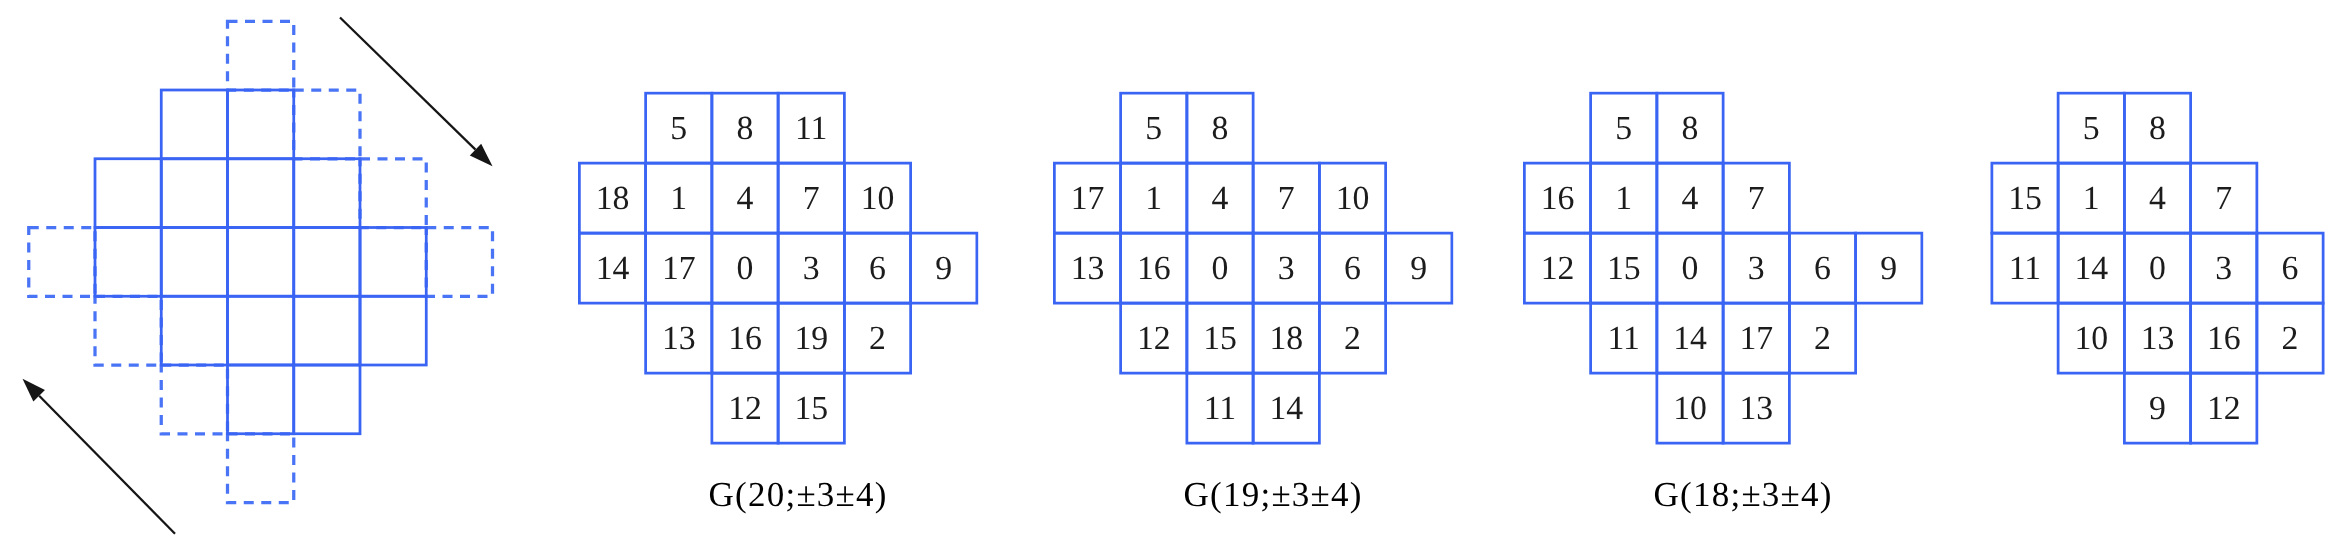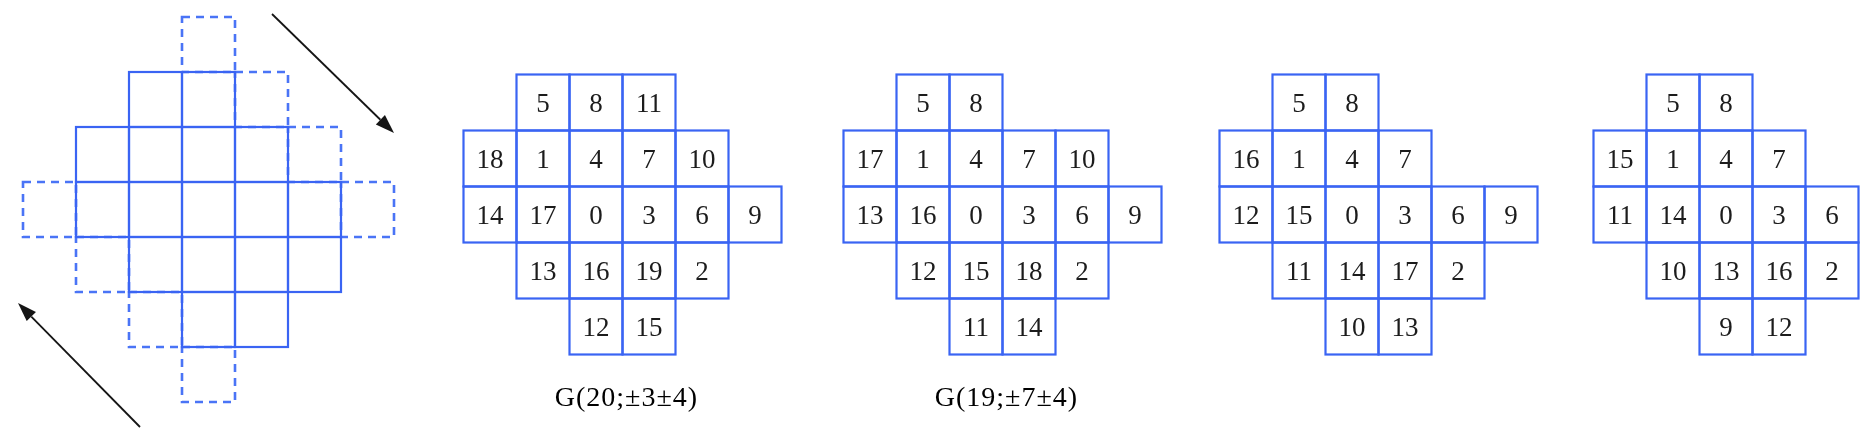--- a/index.html
+++ b/index.html
@@ -22,21 +22,21 @@
   }
   .grid-svg { display: block; }
   .grid-svg text {
     font-family: "Liberation Serif", serif;
     font-size: 27px;
     fill: #1c1c1c;
   }
   .grid-label {
     position: absolute;
     top: 308px;
-    left: 4px;
+    left: 16px;
     width: 100%;
     text-align: center;
     font-family: "Liberation Serif", serif;
     font-size: 28px;
     letter-spacing: 1px;
     color: #000000;
     white-space: nowrap;
   }
   #grid-0 { left: 462px; }
   #grid-1 { left: 842px; }
@@ -160,21 +160,21 @@
         <text x="134" y="206.5" text-anchor="middle" fill="#1c1c1c">15</text>
         <rect x="160.5" y="169.5" width="53" height="56" fill="none" stroke="#3a64f3" stroke-width="2.2"></rect>
         <text x="187" y="206.5" text-anchor="middle" fill="#1c1c1c">18</text>
         <rect x="213.5" y="169.5" width="53" height="56" fill="none" stroke="#3a64f3" stroke-width="2.2"></rect>
         <text x="240" y="206.5" text-anchor="middle" fill="#1c1c1c">2</text>
         <rect x="107.5" y="225.5" width="53" height="56" fill="none" stroke="#3a64f3" stroke-width="2.2"></rect>
         <text x="134" y="262.5" text-anchor="middle" fill="#1c1c1c">11</text>
         <rect x="160.5" y="225.5" width="53" height="56" fill="none" stroke="#3a64f3" stroke-width="2.2"></rect>
         <text x="187" y="262.5" text-anchor="middle" fill="#1c1c1c">14</text>
       </svg>
-    <div class="grid-label">G(19;±7±4)</div>
+    <div class="grid-label">G(19;±3±4)</div>
   </div>
 
   <div class="number-grid" id="grid-2">
     <svg class="grid-svg" width="321" height="283">
         <rect x="54.5" y="1.5" width="53" height="56" fill="none" stroke="#3a64f3" stroke-width="2.2"></rect>
         <text x="81" y="38.5" text-anchor="middle" fill="#1c1c1c">5</text>
         <rect x="107.5" y="1.5" width="53" height="56" fill="none" stroke="#3a64f3" stroke-width="2.2"></rect>
         <text x="134" y="38.5" text-anchor="middle" fill="#1c1c1c">8</text>
         <rect x="1.5" y="57.5" width="53" height="56" fill="none" stroke="#3a64f3" stroke-width="2.2"></rect>
         <text x="28" y="94.5" text-anchor="middle" fill="#1c1c1c">16</text>
@@ -202,20 +202,21 @@
         <text x="134" y="206.5" text-anchor="middle" fill="#1c1c1c">14</text>
         <rect x="160.5" y="169.5" width="53" height="56" fill="none" stroke="#3a64f3" stroke-width="2.2"></rect>
         <text x="187" y="206.5" text-anchor="middle" fill="#1c1c1c">17</text>
         <rect x="213.5" y="169.5" width="53" height="56" fill="none" stroke="#3a64f3" stroke-width="2.2"></rect>
         <text x="240" y="206.5" text-anchor="middle" fill="#1c1c1c">2</text>
         <rect x="107.5" y="225.5" width="53" height="56" fill="none" stroke="#3a64f3" stroke-width="2.2"></rect>
         <text x="134" y="262.5" text-anchor="middle" fill="#1c1c1c">10</text>
         <rect x="160.5" y="225.5" width="53" height="56" fill="none" stroke="#3a64f3" stroke-width="2.2"></rect>
         <text x="187" y="262.5" text-anchor="middle" fill="#1c1c1c">13</text>
       </svg>
+    <div class="grid-label">G(18;±3±4)</div>
   </div>
 
   <div class="number-grid" id="grid-3">
     <svg class="grid-svg" width="268" height="283">
         <rect x="54.5" y="1.5" width="53" height="56" fill="none" stroke="#3a64f3" stroke-width="2.2"></rect>
         <text x="81" y="38.5" text-anchor="middle" fill="#1c1c1c">5</text>
         <rect x="107.5" y="1.5" width="53" height="56" fill="none" stroke="#3a64f3" stroke-width="2.2"></rect>
         <text x="134" y="38.5" text-anchor="middle" fill="#1c1c1c">8</text>
         <rect x="1.5" y="57.5" width="53" height="56" fill="none" stroke="#3a64f3" stroke-width="2.2"></rect>
         <text x="28" y="94.5" text-anchor="middle" fill="#1c1c1c">15</text>

